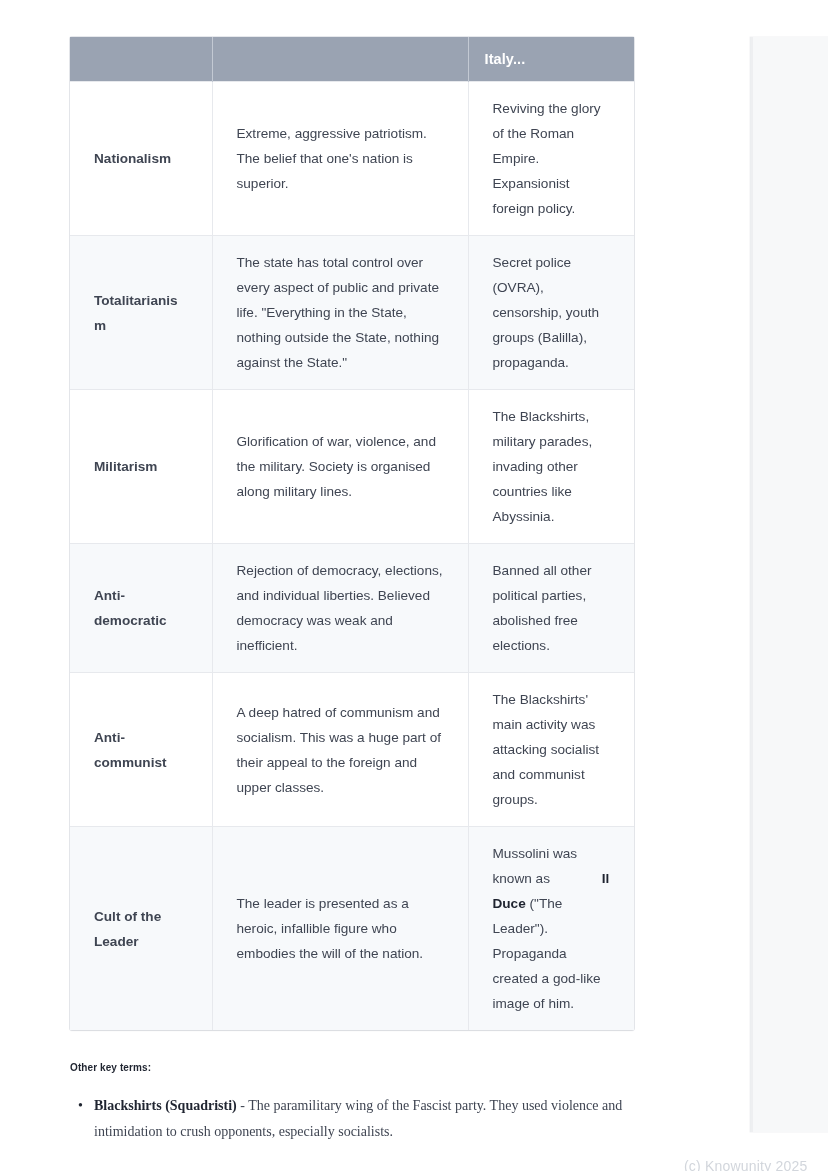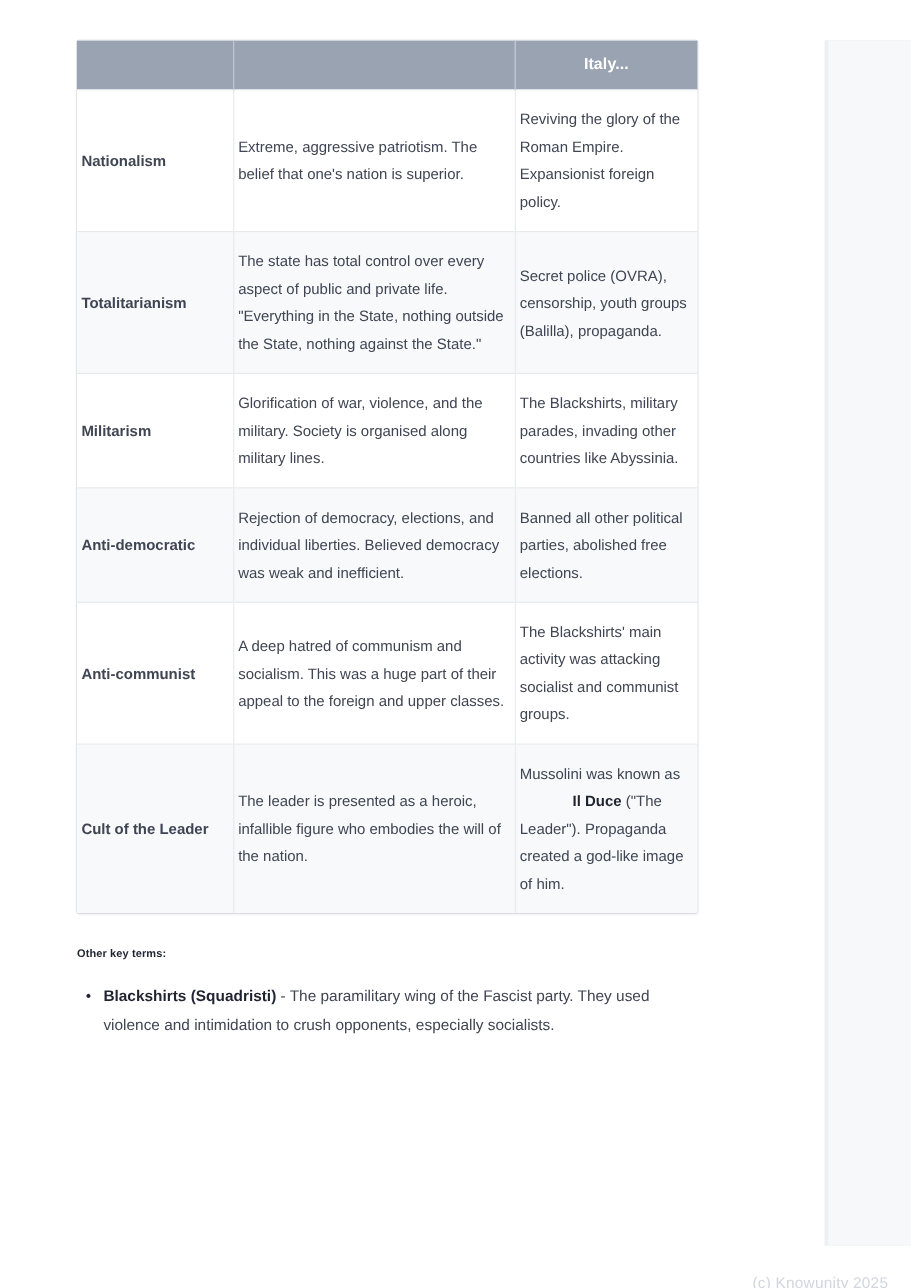--- a/index.html
+++ b/index.html
@@ -55,34 +55,34 @@
   }
   table.fascism-table col.c1 { width: 142px; }
   table.fascism-table col.c2 { width: 256px; }
   table.fascism-table col.c3 { width: 166px; }
 
   table.fascism-table thead th {
     background: #9aa3b2;
     color: #ffffff;
     font-size: 14.5px;
     font-weight: bold;
-    text-align: center;
+    text-align: left;
     padding: 13px 16px;
     height: 18px;
     vertical-align: middle;
     border-right: 1px solid #c3c9d3;
     letter-spacing: 0.1px;
   }
   table.fascism-table thead th:last-child { border-right: none; }
 
   table.fascism-table tbody td {
     font-size: 13.6px;
     line-height: 25px;
     color: #3f4552;
-    padding: 14px 4px;
+    padding: 14px 24px;
     vertical-align: middle;
     border-top: 1px solid #e7e9ed;
     border-right: 1px solid #e7e9ed;
     word-wrap: break-word;
   }
   table.fascism-table tbody td:last-child { border-right: none; }
 
   table.fascism-table tbody tr:nth-child(odd) td  { background: #ffffff; }
   table.fascism-table tbody tr:nth-child(even) td { background: #f7f9fb; }
 
@@ -109,20 +109,21 @@
     padding: 0 0 0 22px;
     list-style: none;
   }
   ul.terms-list li {
     position: relative;
     font-size: 14px;
     line-height: 25.5px;
     color: #3f4552;
     margin-bottom: 6px;
     padding-left: 2px;
+    font-family: Liberation Serif, serif;
   }
   ul.terms-list li::before {
     content: "\2022";
     position: absolute;
     left: -14px;
     top: 0;
     color: #1f2430;
     font-size: 14px;
     line-height: 25.5px;
   }

